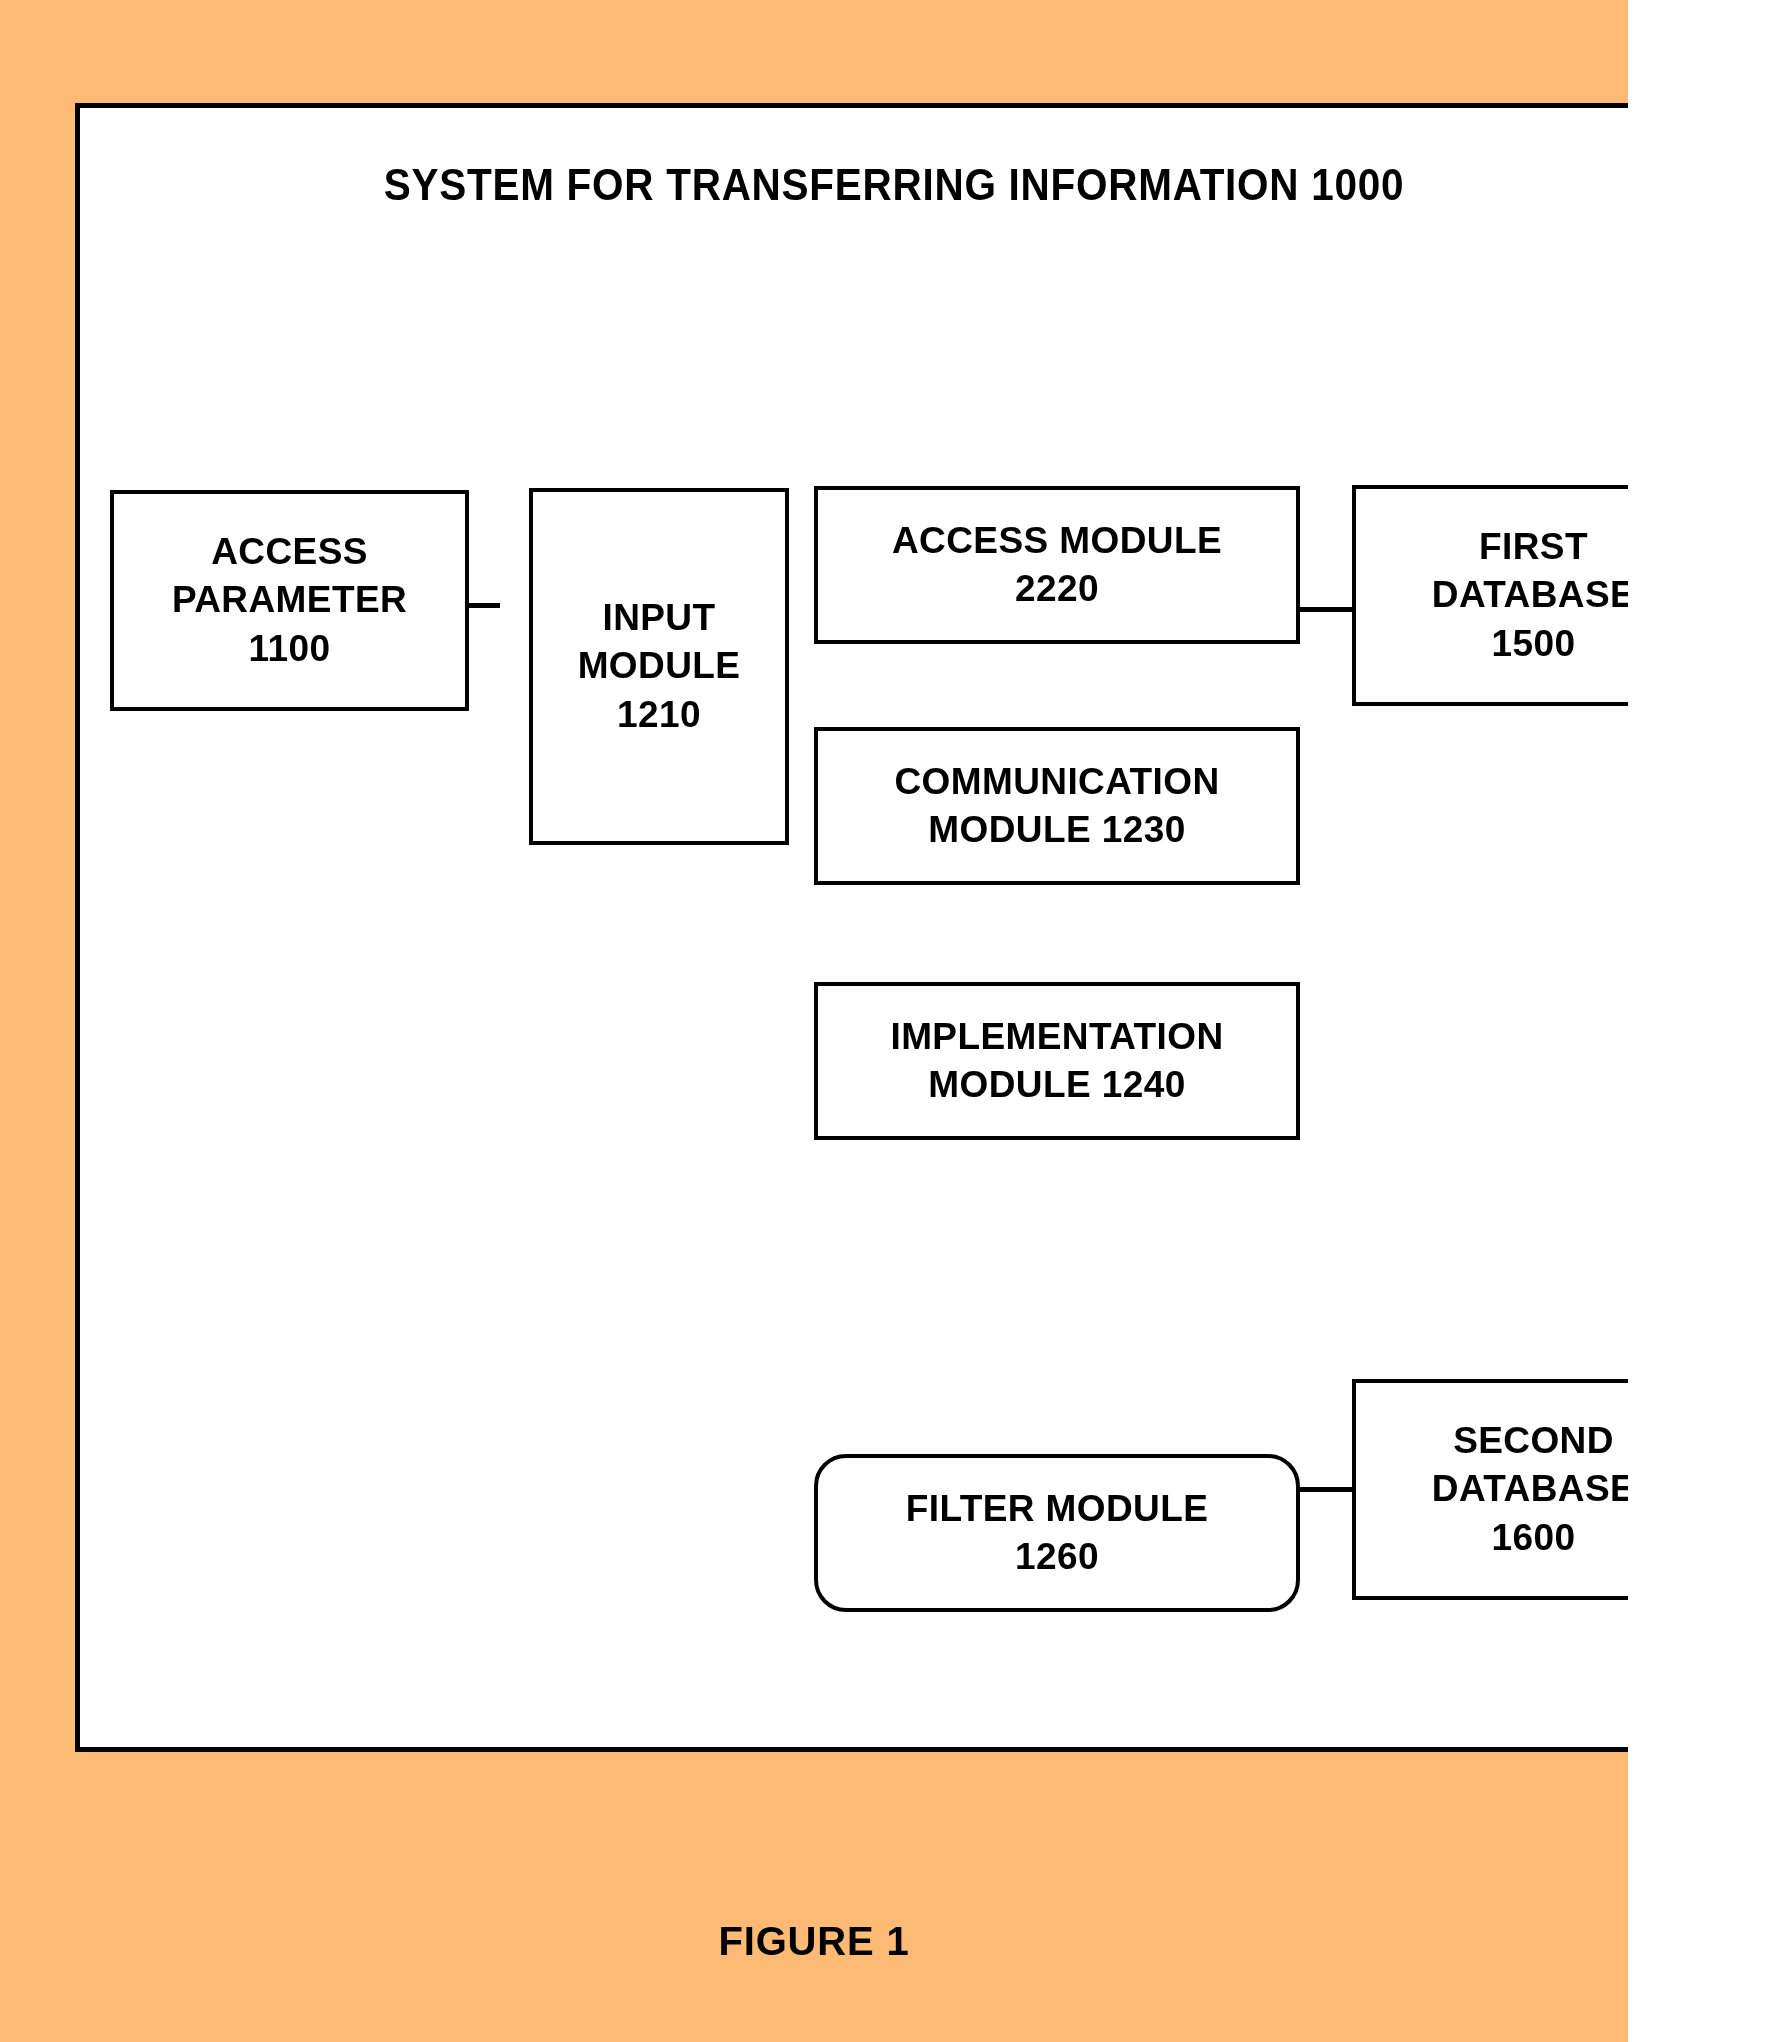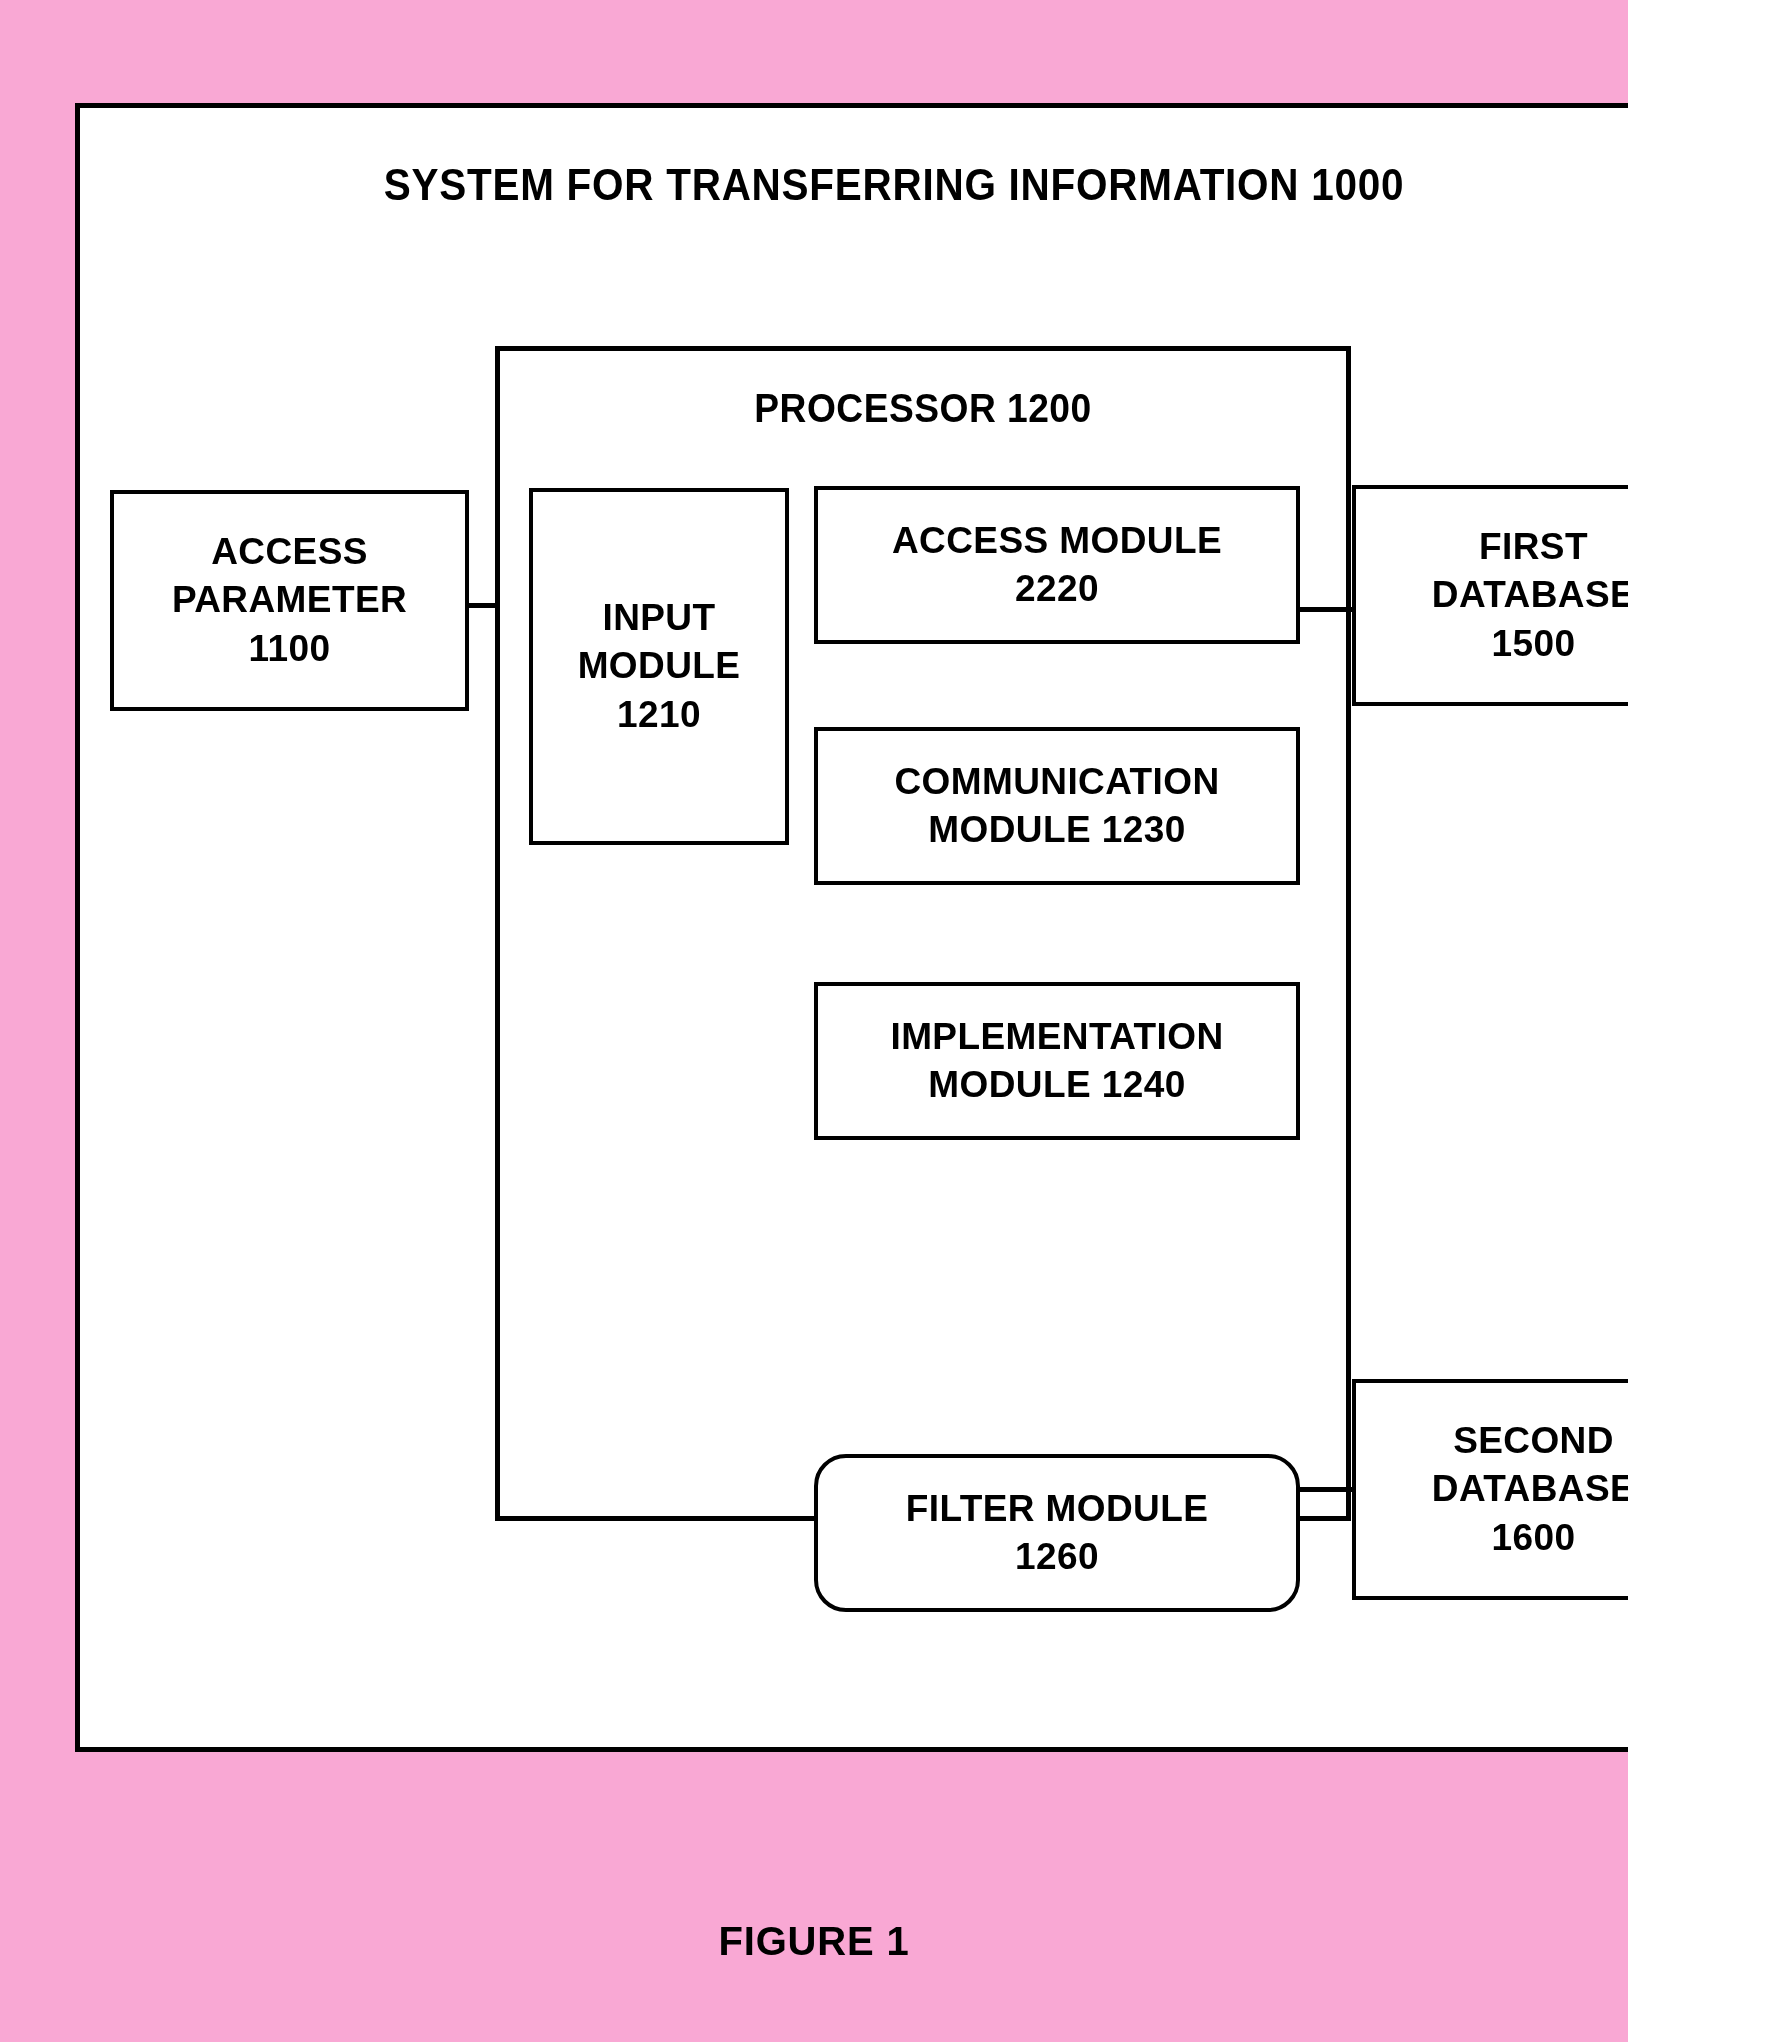--- a/index.html
+++ b/index.html
@@ -12,21 +12,21 @@
     font-family: "Liberation Sans", sans-serif;
     color: #000000;
     -webkit-font-smoothing: antialiased;
   }
 
   
   #page {
     position: relative;
     width: 1628px;
     height: 2043px;
-    background: #f9a8d4;
+    background: #fdba74;
     overflow: hidden;
   }
 
   
   .box {
     position: absolute;
     box-sizing: border-box;
     border: 4.2px solid #000000;
     background: #ffffff;
     display: flex;
@@ -203,23 +203,20 @@
 </style>
 </head>
 <body>
 
 <div id="page">
 
   <div class="box" id="system-frame">
     <div id="system-title">SYSTEM FOR TRANSFERRING INFORMATION 1000</div>
   </div>
 
-  <div class="box" id="processor-frame">
-    <div id="processor-title">PROCESSOR 1200</div>
-  </div>
 
   <div class="connector" id="conn-parameter-processor"></div>
   <div class="connector" id="conn-accessmodule-firstdb"></div>
   <div class="connector" id="conn-filtermodule-seconddb"></div>
 
   <div class="box" id="box-access-parameter">
     <div class="lbl">ACCESS
 PARAMETER
 1100</div>
   </div>

